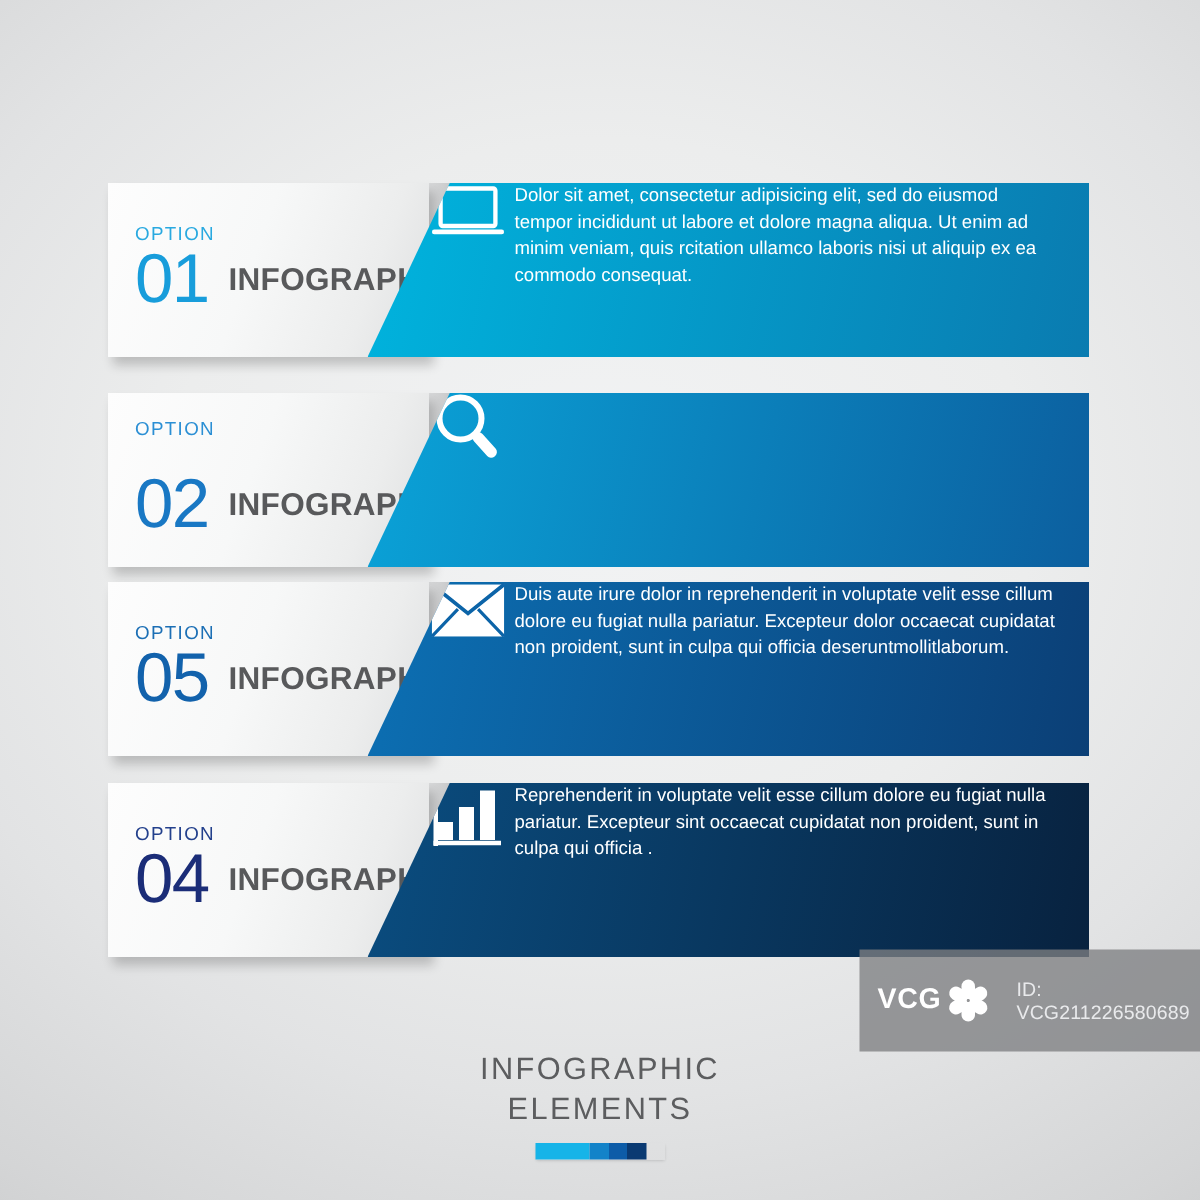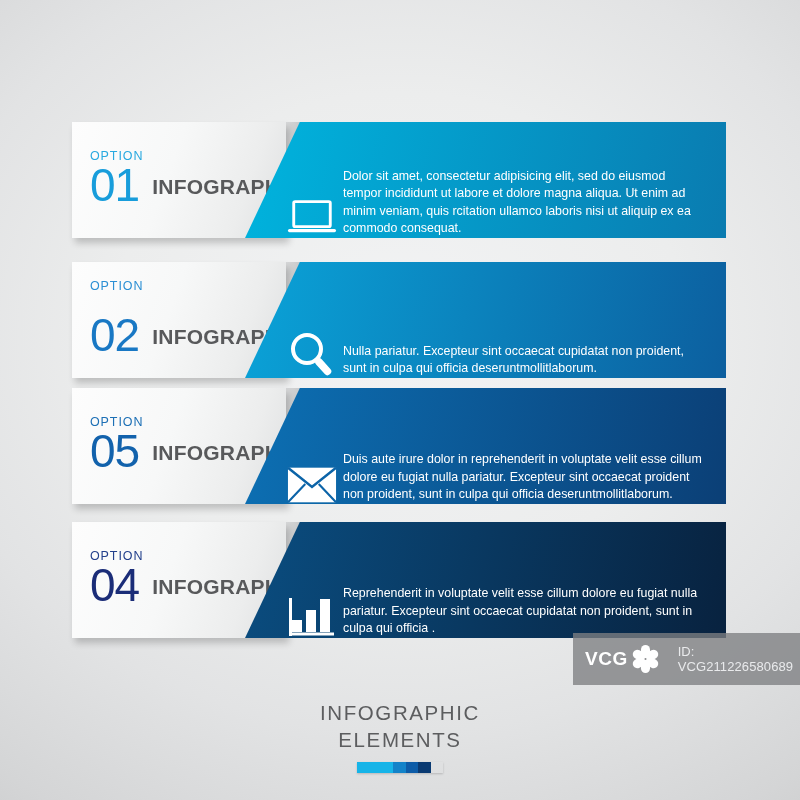--- a/index.html
+++ b/index.html
@@ -67,21 +67,21 @@
   }
 
   
   .panel{
     position:absolute;
     left:245px; top:0;
     width:481px; height:116px;
     clip-path:polygon(11.4% 0, 100% 0, 100% 100%, 0 100%);
     box-shadow:4px 6px 9px rgba(0,0,0,.22);
     z-index:4;
-    display:flex; align-items:flex-end;
+    display:flex; align-items:flex-start;
   }
   .panel-icon{
     width:92px; min-width:92px;
     display:flex; align-items:center; justify-content:center;
     padding-left:42px;
   }
   .panel-text{
     color:#ffffff;
     font-size:12.4px;
     line-height:1.42;
@@ -101,21 +101,21 @@
   .footer-bar{
     margin:9px auto 0; width:86px; height:11px;
     display:flex;
     box-shadow:0 1px 2px rgba(0,0,0,.18);
   }
   .footer-bar span{ display:block; height:100%; }
 
   
   .wm{
     position:absolute; left:573px; top:633px;
-    width:227px; height:52px;
+    width:227px; height:68px;
     background:rgba(125,127,130,.78);
     display:flex; align-items:center;
     z-index:20;
   }
   .wm-logo{
     font-size:19px; font-weight:700; color:#ffffff;
     letter-spacing:.5px; margin-left:12px;
   }
   .wm-mark{ position:relative; width:30px; height:30px; margin-left:3px; }
   .wm-mark i{
@@ -165,21 +165,20 @@
             <span class="infog-word">INFOGRAPHIC</span>
           </div>
         </div>
         <div class="panel" style="background: linear-gradient(102deg, rgb(10, 163, 216) 0%, rgb(12, 95, 159) 100%);">
           <div class="panel-icon">
             <svg width="48" height="46" viewBox="0 0 48 46">
               <circle cx="19" cy="17" r="14" fill="none" stroke="white" stroke-width="4"></circle>
               <rect x="27" y="27" width="7.5" height="20" rx="3.5" fill="white" transform="rotate(-42 30 30)"></rect>
             </svg>
           </div>
-          <div class="panel-text">Nulla pariatur. Excepteur sint occaecat cupidatat non proident, sunt in culpa qui officia deseruntmollitlaborum.</div>
         </div>
       </div>
       <div class="row" style="top: 388px;">
         <div class="card-fold"></div>
         <div class="card">
           <div class="card-inner">
             <div class="num-block">
               <span class="opt-word" style="color: rgb(28, 111, 181);">OPTION</span>
               <span class="opt-num" style="color: rgb(18, 98, 172);">05</span>
             </div>
@@ -187,21 +186,21 @@
           </div>
         </div>
         <div class="panel" style="background: linear-gradient(102deg, rgb(12, 112, 180) 0%, rgb(11, 63, 118) 100%);">
           <div class="panel-icon">
             <svg width="52" height="38" viewBox="0 0 52 38">
               <rect x="1" y="1" width="50" height="36" fill="white"></rect>
               <path d="M1 1 L26 21 L51 1" fill="none" stroke="#0c64a8" stroke-width="2.6"></path>
               <path d="M1 37 L19 18 M51 37 L33 18" fill="none" stroke="#0c64a8" stroke-width="2.2"></path>
             </svg>
           </div>
-          <div class="panel-text">Duis aute irure dolor in reprehenderit in voluptate velit esse cillum dolore eu fugiat nulla pariatur. Excepteur sint occaecat proident non proident, sunt in culpa qui officia deseruntmollitlaborum.</div>
+          <div class="panel-text">Duis aute irure dolor in reprehenderit in voluptate velit esse cillum dolore eu fugiat nulla pariatur. Excepteur dolor occaecat cupidatat non proident, sunt in culpa qui officia deseruntmollitlaborum.</div>
         </div>
       </div>
       <div class="row" style="top: 522px;">
         <div class="card-fold"></div>
         <div class="card">
           <div class="card-inner">
             <div class="num-block">
               <span class="opt-word" style="color: rgb(35, 64, 140);">OPTION</span>
               <span class="opt-num" style="color: rgb(27, 45, 120);">04</span>
             </div>

